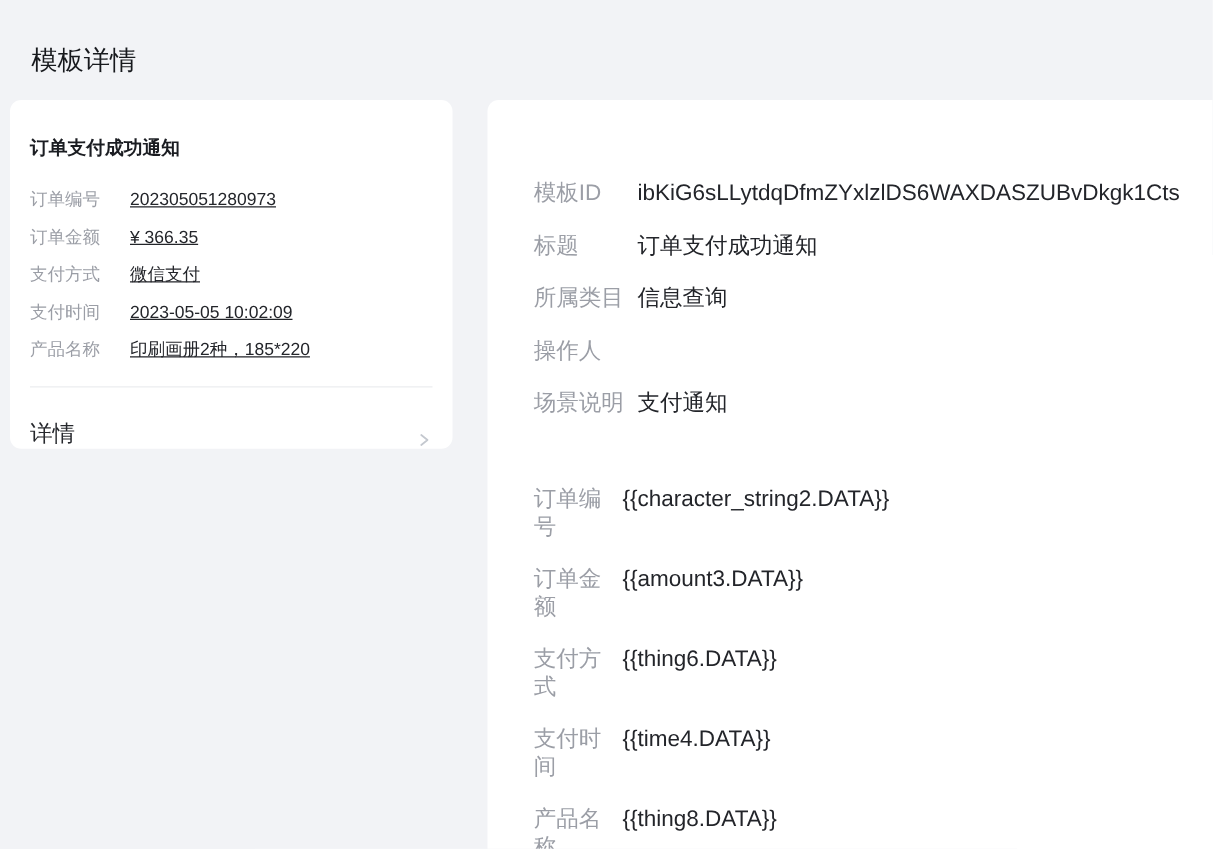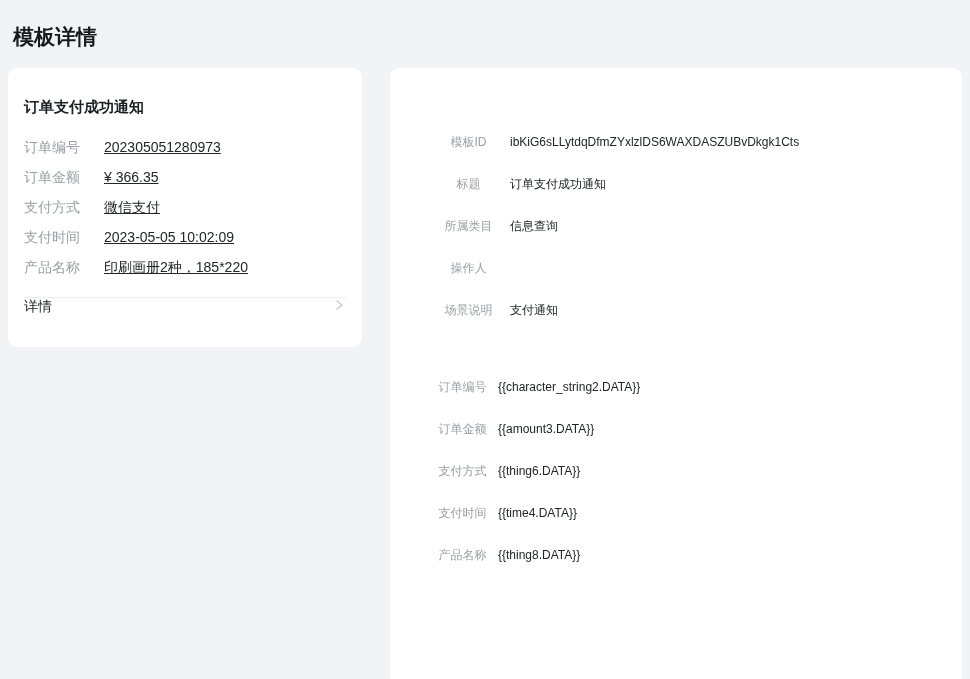--- a/index.html
+++ b/index.html
@@ -6,23 +6,23 @@
   html, body {
     margin: 0; padding: 0;
     width: 970px; height: 679px;
     overflow: hidden;
     background: #f2f3f6;
     font-family: "Liberation Sans", "DejaVu Sans", sans-serif;
     color: #22252a;
   }
   .page-title {
     font-size: 21px;
-    font-weight: 700;
+    font-weight: 400;
     line-height: 28px;
-    margin: 4px;
+    margin: 16px;
     padding: 19px 0 0 9px;
     color: #17191d;
   }
   .content {
     display: flex;
     align-items: flex-start;
     gap: 28px;
     padding: 0 8px;
     margin-top: 17px;
   }
@@ -49,47 +49,46 @@
     font-size: 14px;
     line-height: 20px;
     margin-bottom: 10px;
   }
   .p-row .lbl { width: 80px; flex-shrink: 0; color: #9b9ea6; }
   .p-row .val { color: #23252a; text-decoration: underline; }
   .divider { height: 1px; background: #ebedf0; margin-top: 20px; }
   .preview-footer {
     height: 49px;
     display: flex;
-    align-items: flex-start;
+    align-items: flex-end;
     justify-content: space-between;
-    font-size: 14px;
+    font-size: 18px;
     color: #26282d;
     cursor: pointer;
   }
   .chevron { width: 14px; height: 14px; display: block; }
   
   .card-detail {
     flex: 1 1 auto;
     padding: 40px 36px 60px 37px;
     min-height: 720px;
   }
   .card-detail .card-heading {
     font-size: 15px;
     font-weight: 600;
     line-height: 22px;
     margin: 0;
     color: #1b1d22;
   }
   .d-rows { margin-top: 23px; }
   .d-row {
     display: flex;
-    font-size: 12px;
+    font-size: 18px;
     line-height: 22px;
     margin-bottom: 20px;
-    text-align: center;
   }
   .d-row .lbl { flex-shrink: 0; color: #9b9ea6; }
   .d-row .val { color: #23252a; }
   .sec-basic .d-row .lbl { width: 83px; }
   .sec-detail { margin-top: 55px; }
   .sec-detail .d-row .lbl { width: 71px; }
 </style>
 </head>
 <body>
 

